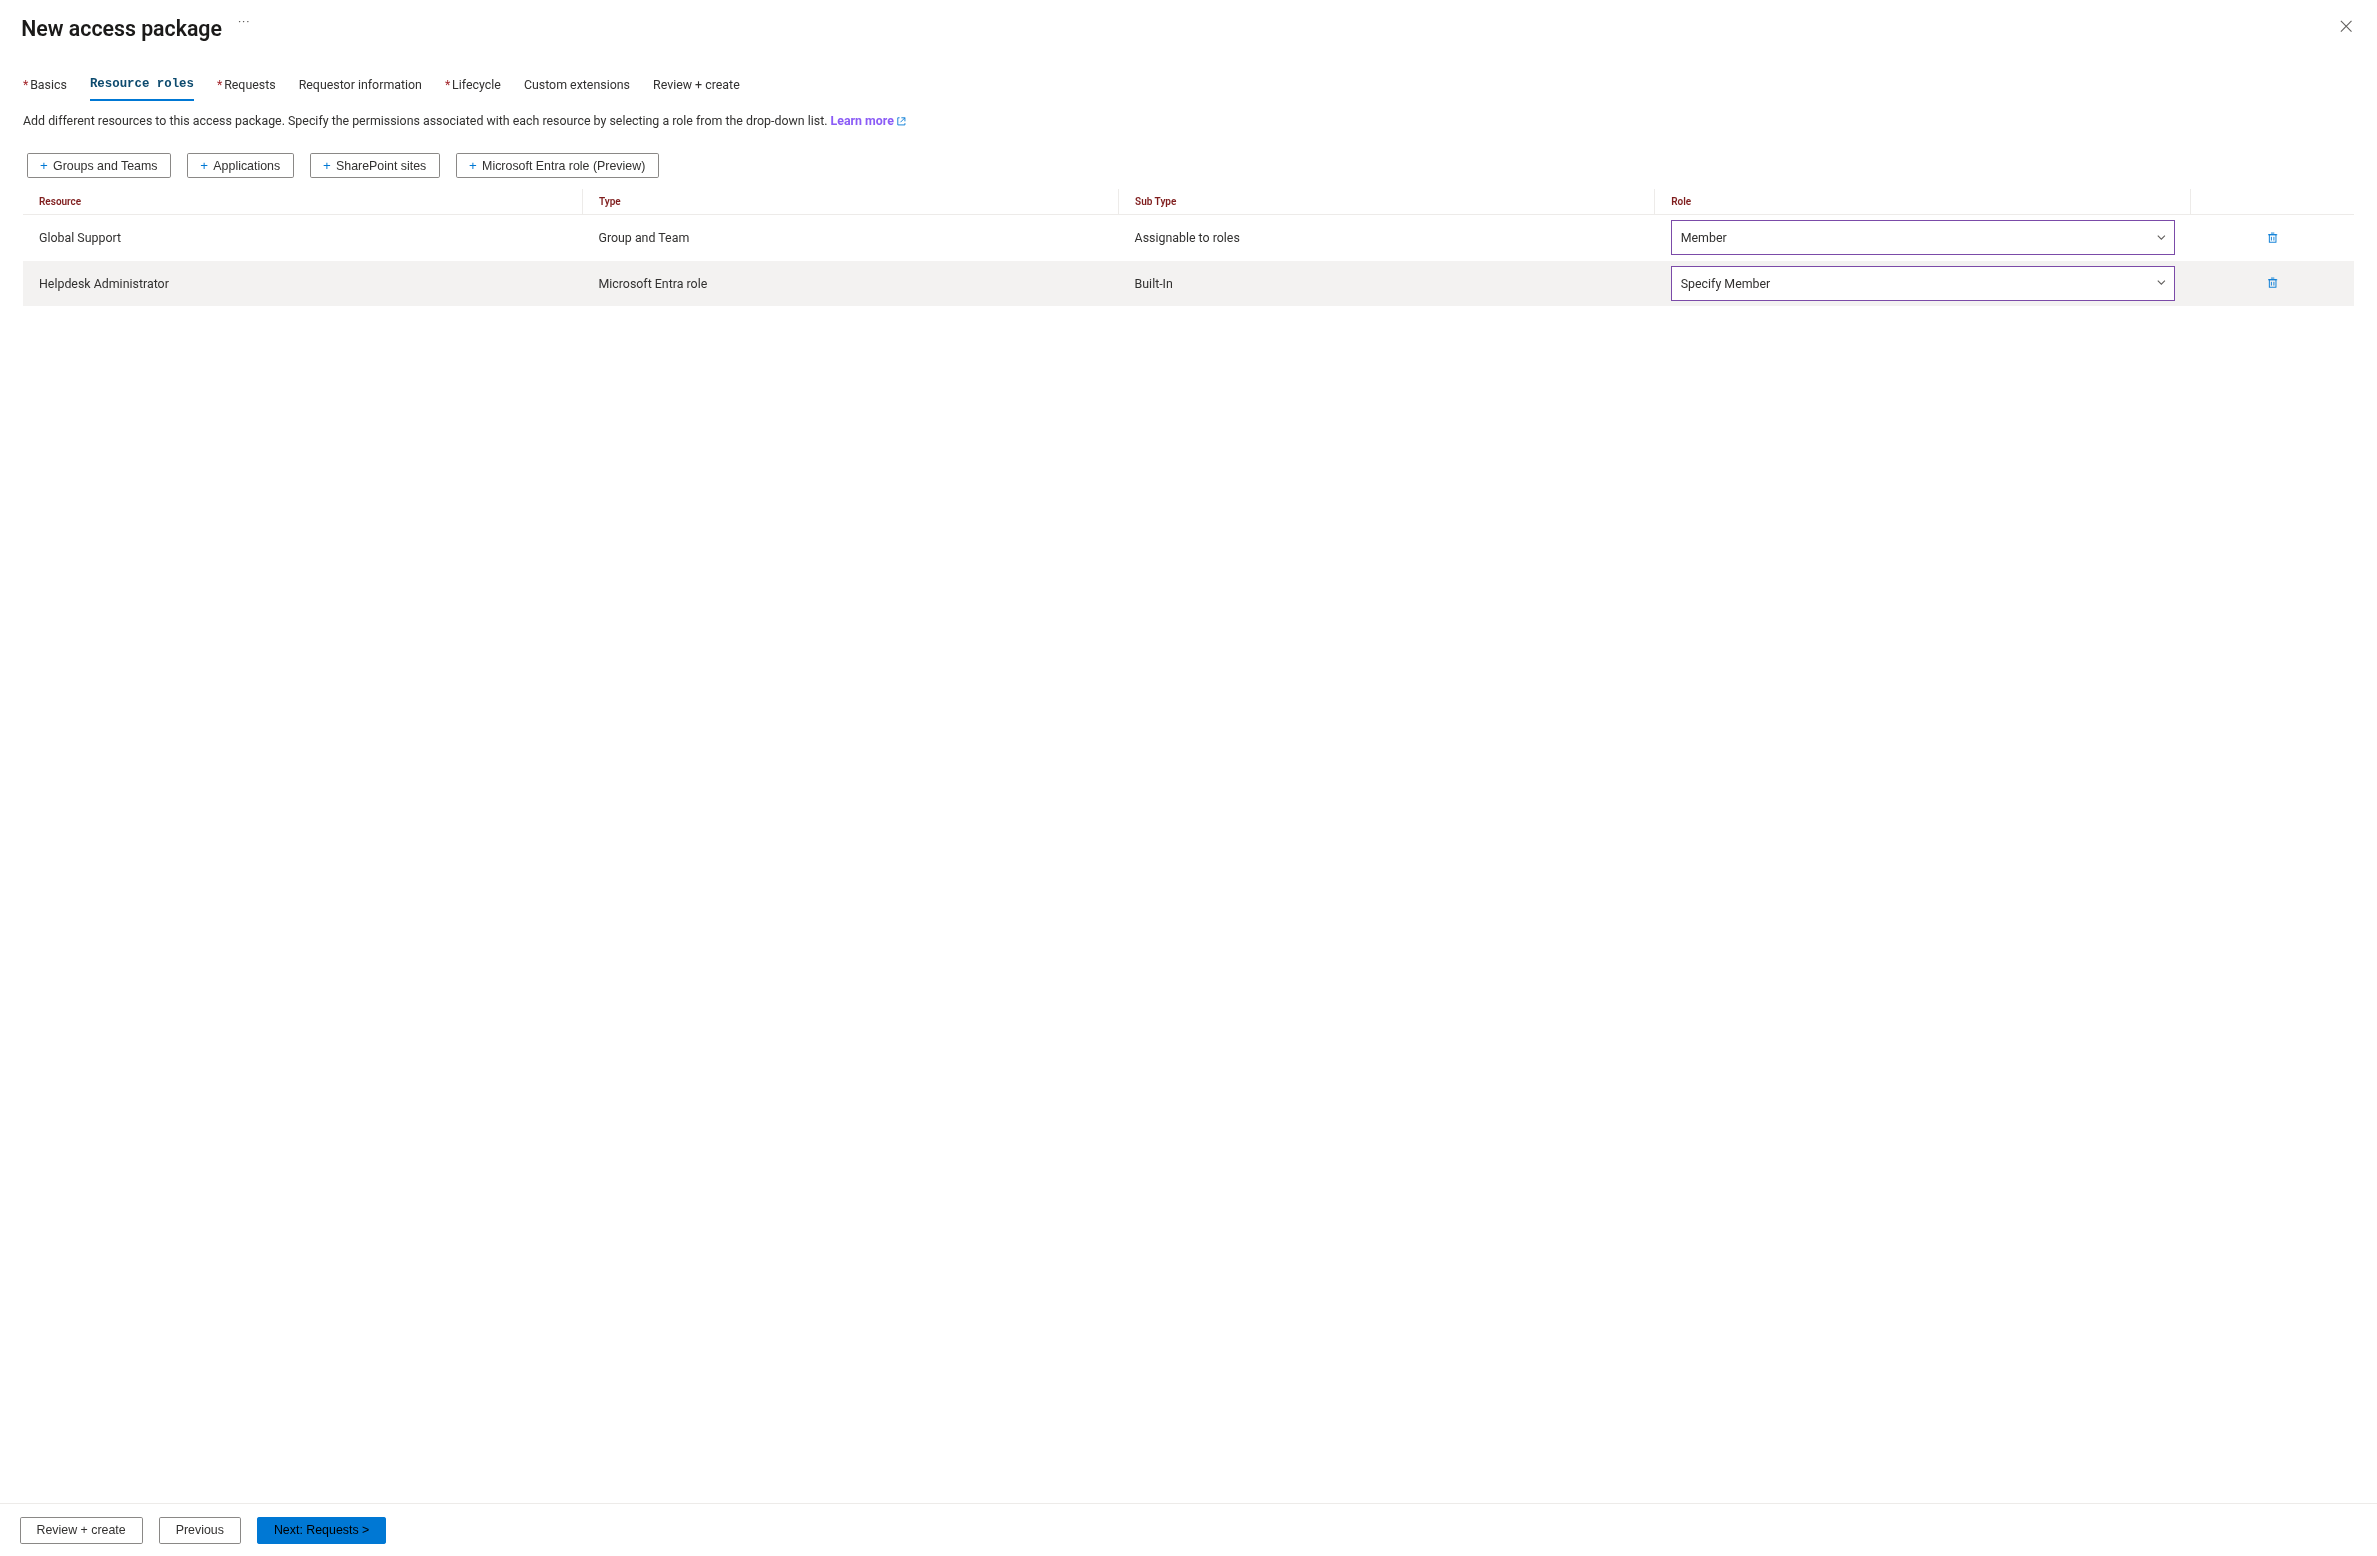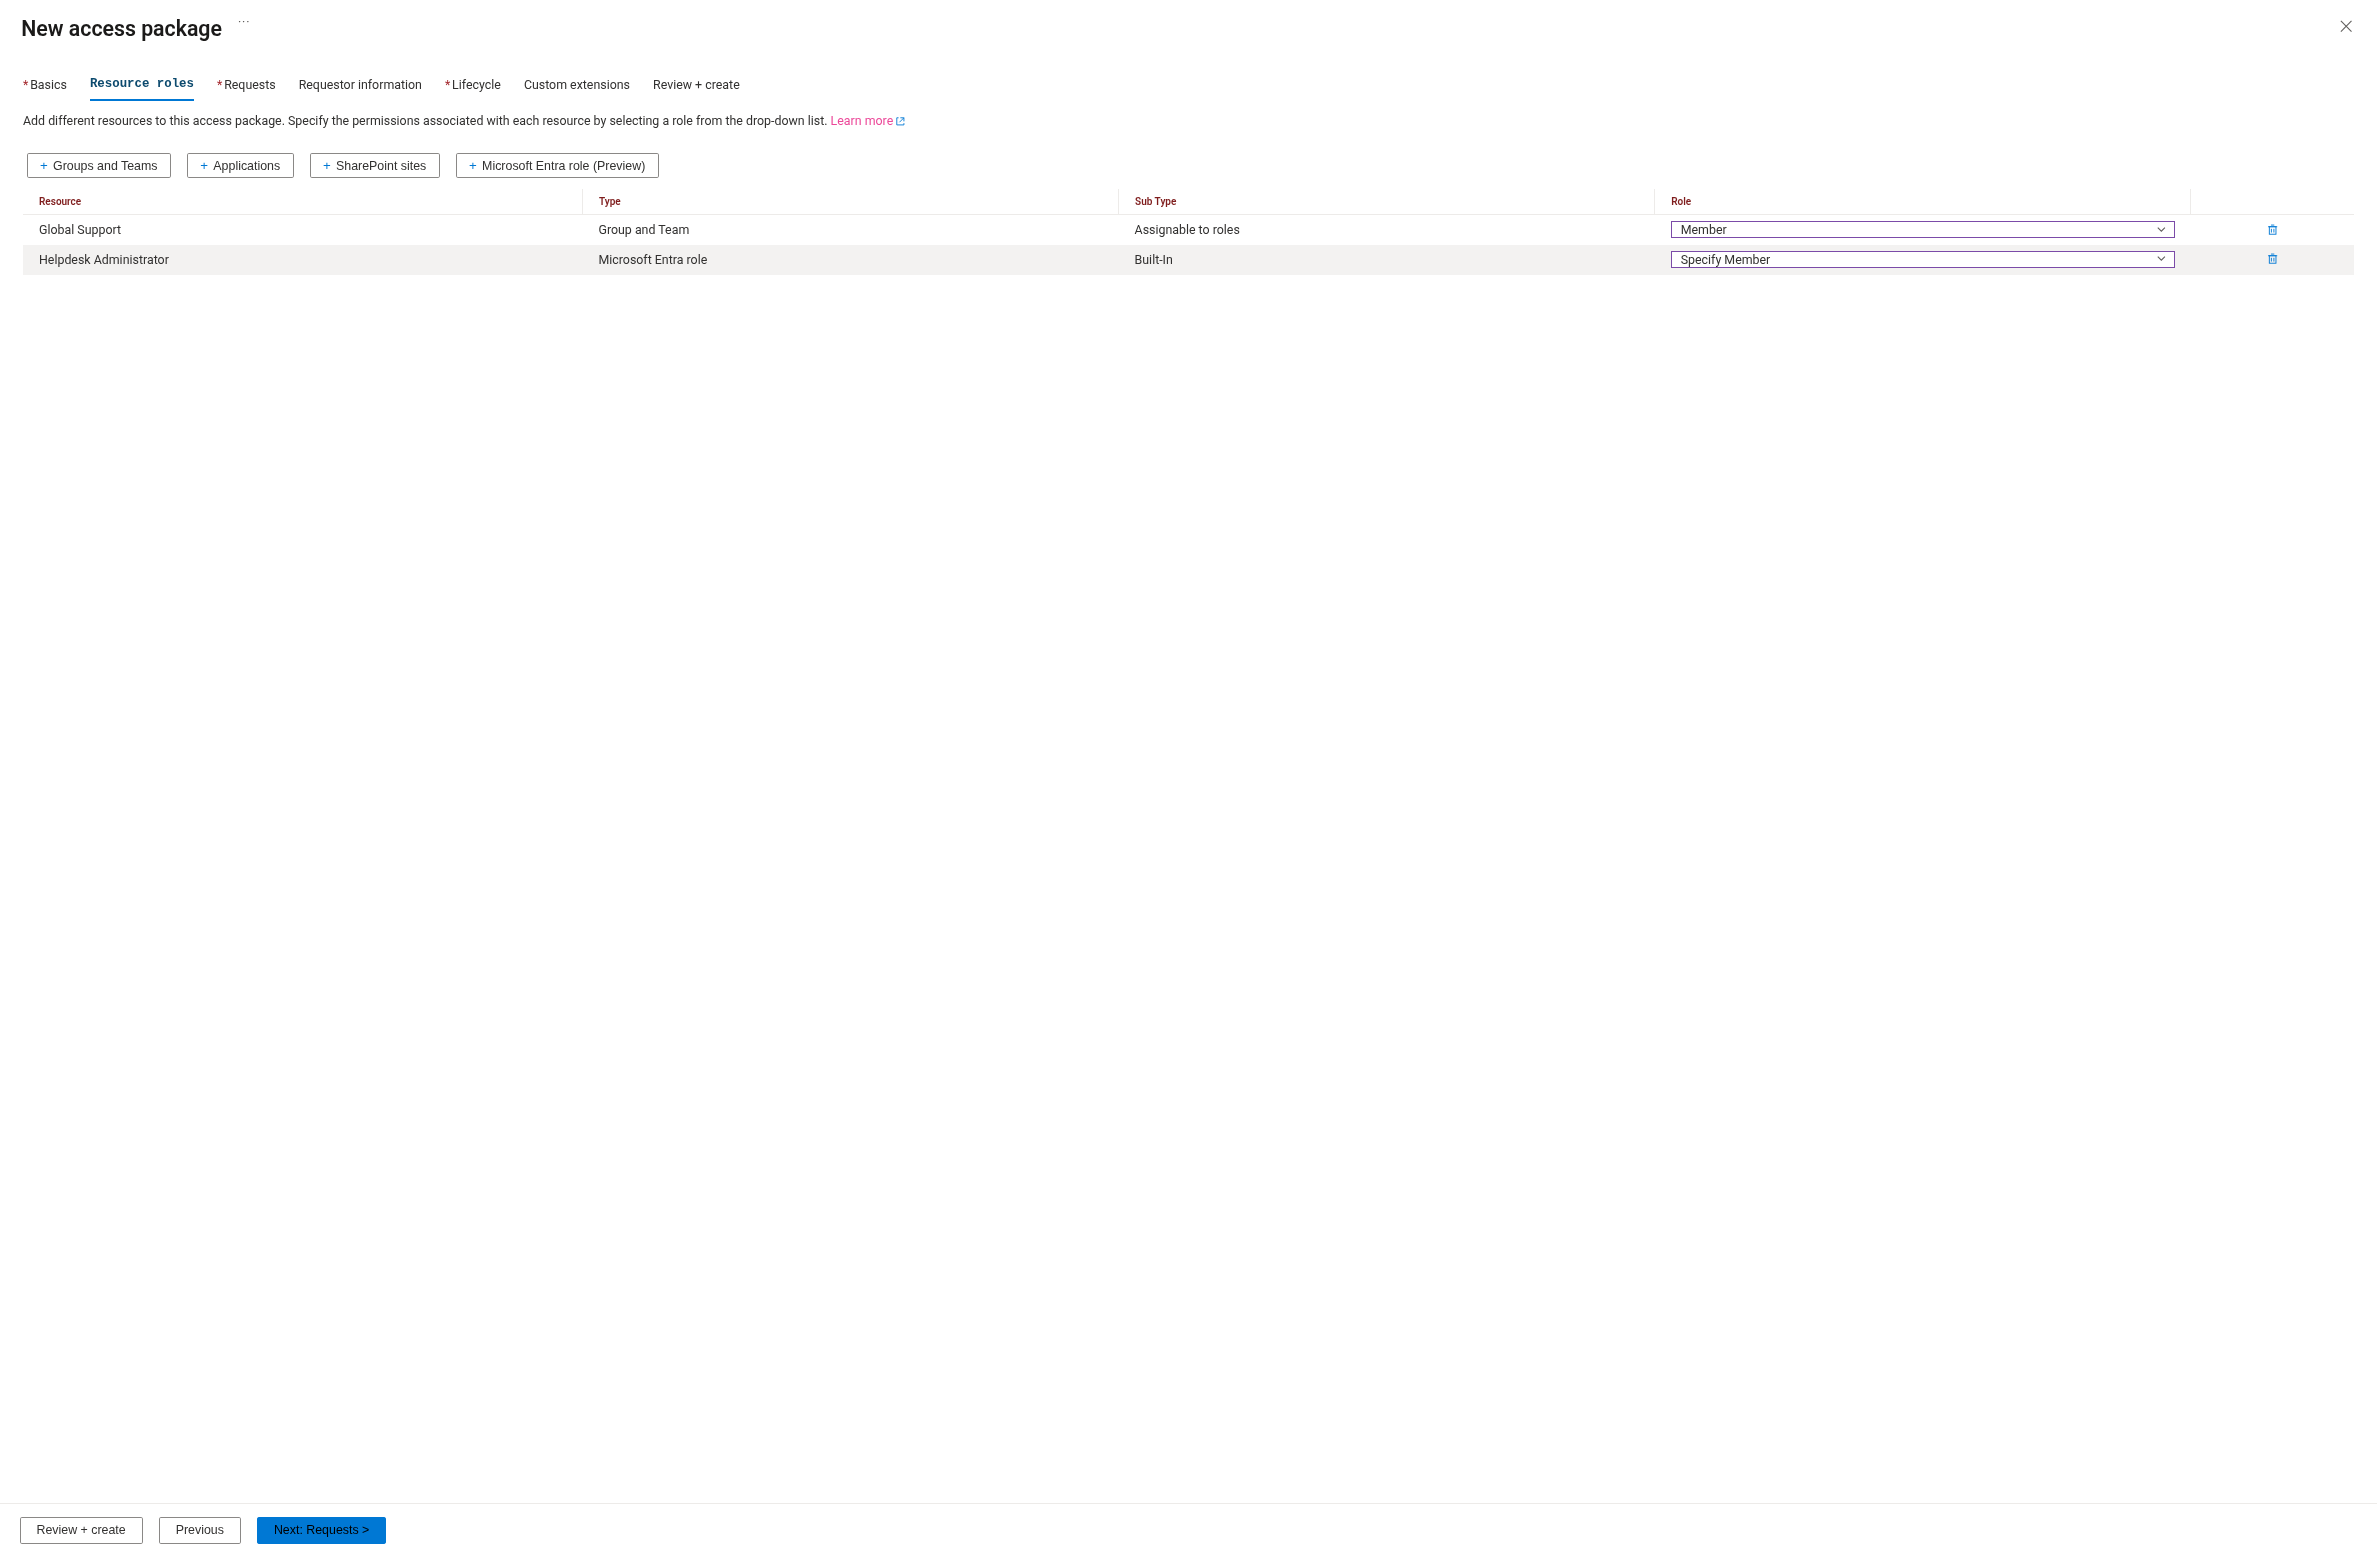--- a/index.html
+++ b/index.html
@@ -42,21 +42,21 @@
   .tab.active::after {
     content: "";
     position: absolute;
     left: 0; right: 0; bottom: 0;
     height: 1.8px;
     background: #0078d4;
   }
 
   .content { padding: 12.4px 23px 0 23px; flex: 1; overflow: auto; }
   .description { font-size: 12.4px; color: #323130; line-height: 1.35; }
-  .description a { color: #ec4899; text-decoration: none; }
+  .description a { color: #8b5cf6; text-decoration: none; font-weight: bold; }
   .ext-icon { width: 10.7px; height: 10.7px; vertical-align: -0.9px; margin-left: 1.8px; }
 
   .btn-row { display: flex; gap: 16px; margin: 23px 3.6px 0 3.6px; }
   .add-btn {
     border: 0.9px solid #8a8886;
     background: #ffffff;
     padding: 0 12.4px;
     height: 25px;
     display: inline-flex;
     align-items: center;
@@ -87,21 +87,21 @@
     color: #323130;
     vertical-align: middle;
     height: 30px;
   }
   .tbl td.col-del { padding: 5.3px 7.1px; text-align:center; }
   .tbl tbody tr:nth-child(even) { background: #f3f2f1; }
 
   .role-select {
     position: relative;
     border: 0.9px solid #7b4ba8;
-    height: 17px;
+    height: 35px;
     display: flex;
     align-items: center;
     justify-content: space-between;
     padding: 0 7.1px 0 9px;
     background: #ffffff;
     cursor: pointer;
     font-size: 12.4px;
   }
   .role-select .chev { color: #605e5c; }
 

